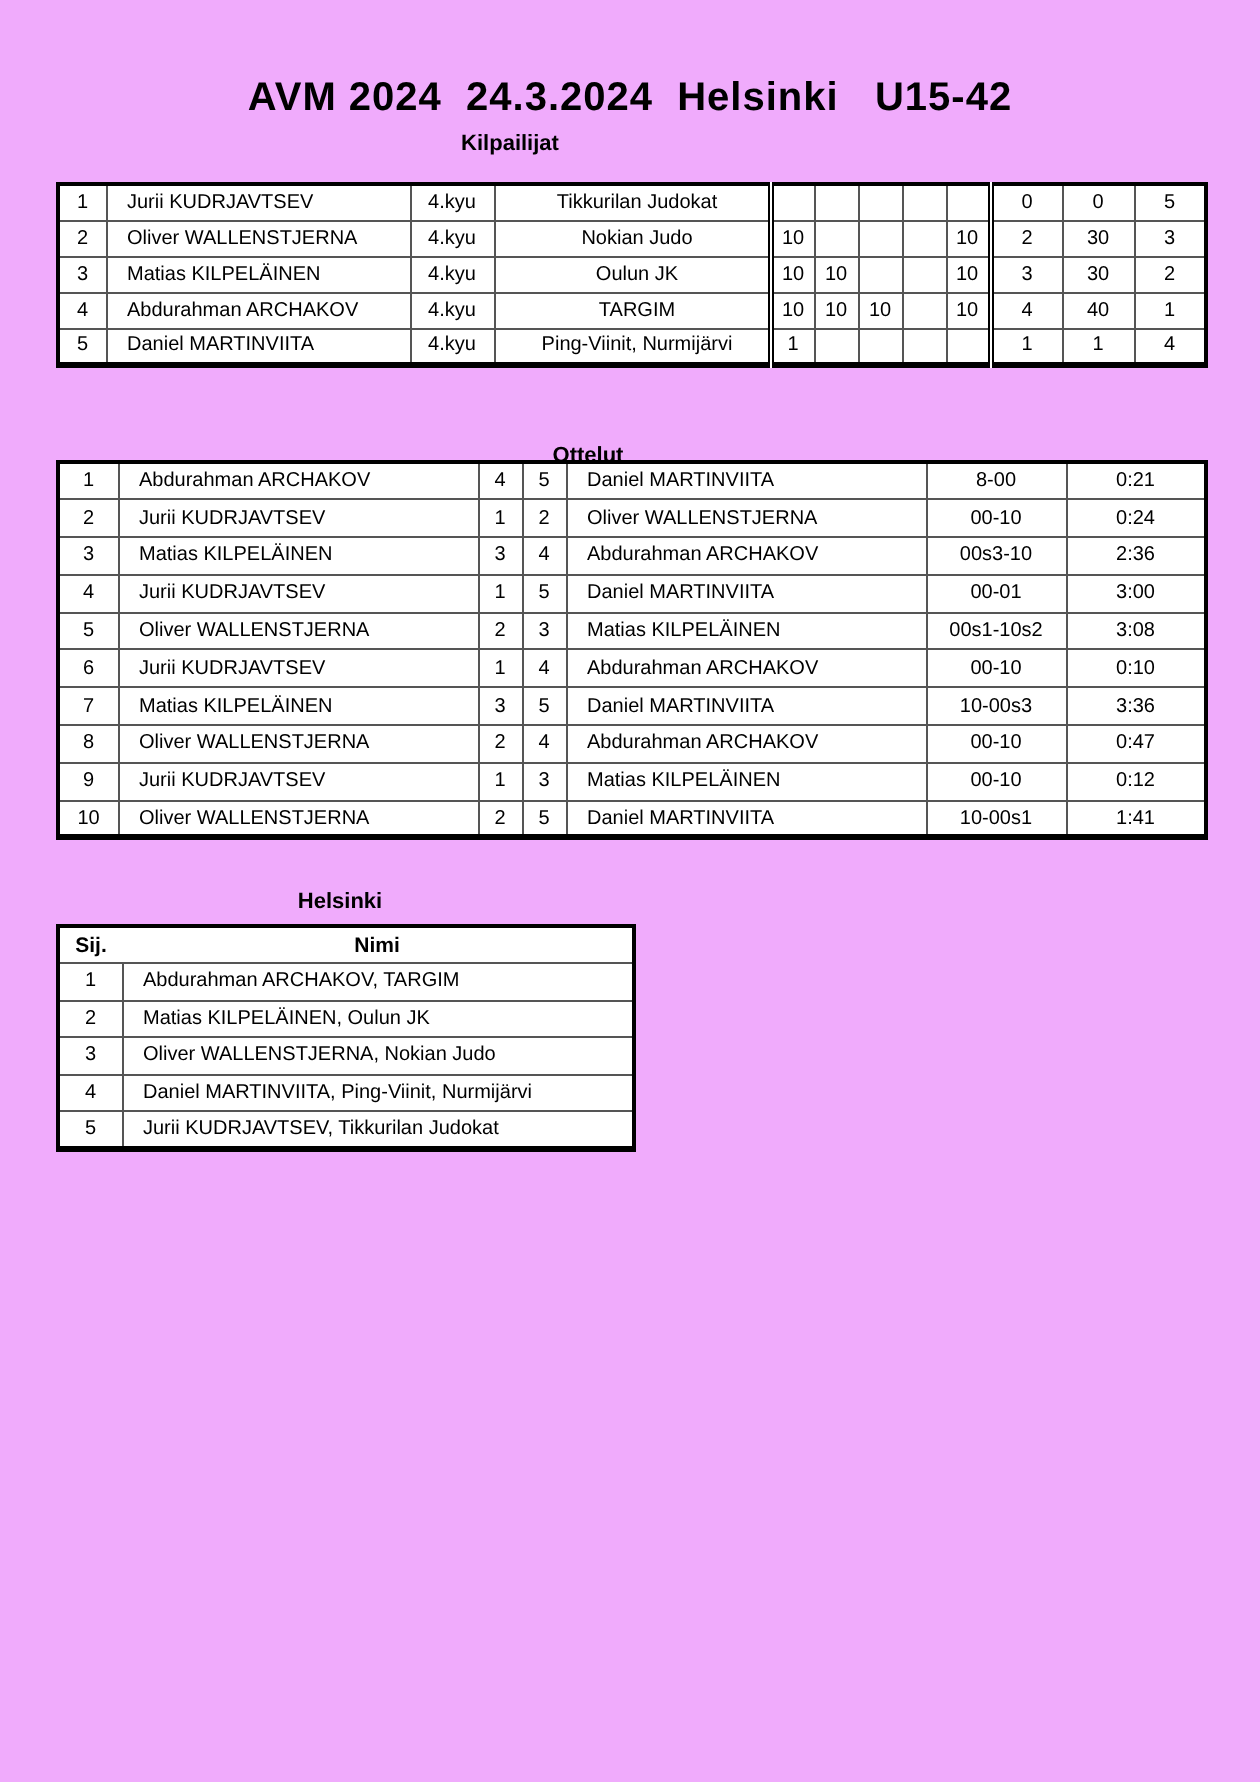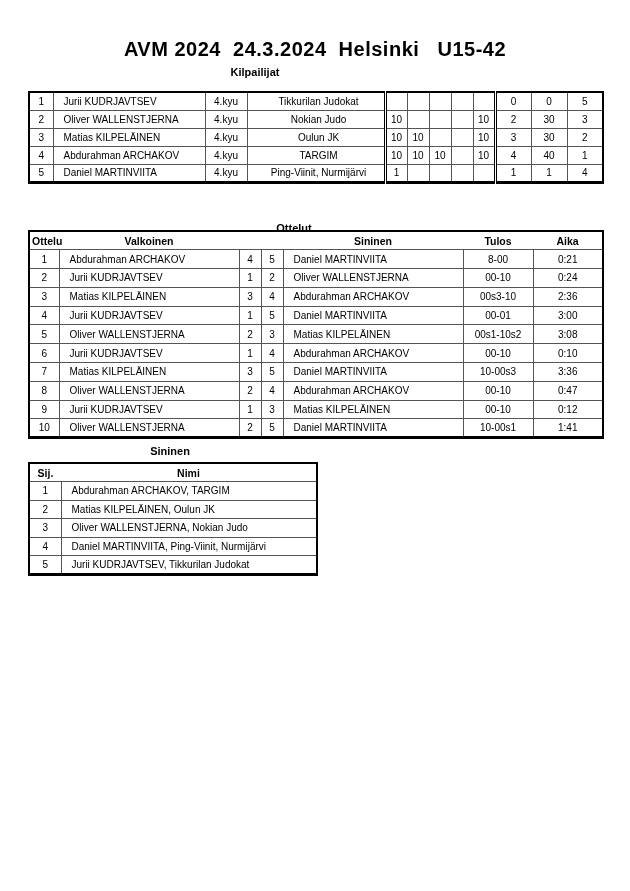--- a/index.html
+++ b/index.html
@@ -1,19 +1,19 @@
 <!DOCTYPE html>
 <html><head>
 <meta charset="utf-8">
 <style>
   html,body{margin:0;padding:0;background:#e8e8e8;}
   .page{
     position:relative;
     width:630px;height:891px;
-    background:#ffffff;
+    background:#f0abfc;
     font-family:"Liberation Sans","DejaVu Sans",sans-serif;
     color:#000;
     overflow:hidden;
   }
   .main-title{
     position:absolute;top:38px;left:0;width:630px;
     text-align:center;font-size:20px;font-weight:bold;
     white-space:pre;letter-spacing:0.5px;
   }
   .section-label{
@@ -159,29 +159,20 @@
     <colgroup>
       <col style="width:30px">
         <col style="width:180px">
         <col style="width:22px">
         <col style="width:22px">
       <col style="width:180px">
         <col style="width:70px">
         <col style="width:70px">
     </colgroup>
     <tbody>
-        <tr>
-      <th class="hleft">Ottelu</th>
-      <th>Valkoinen</th>
-      <th></th>
-      <th></th>
-      <th>Sininen</th>
-      <th>Tulos</th>
-      <th>Aika</th>
-    </tr>
     <tr>
       <td>1</td>
       <td class="al">Abdurahman ARCHAKOV</td>
       <td>4</td>
       <td>5</td>
       <td class="al">Daniel MARTINVIITA</td>
       <td>8-00</td>
       <td>0:21</td>
     </tr>
     <tr>
@@ -261,21 +252,21 @@
       <td class="al">Oliver WALLENSTJERNA</td>
       <td>2</td>
       <td>5</td>
       <td class="al">Daniel MARTINVIITA</td>
       <td>10-00s1</td>
       <td>1:41</td>
     </tr>
   </tbody>
     </table>
 
-  <div class="section-label" style="left:170px;top:445px;">Sininen</div>
+  <div class="section-label" style="left:170px;top:445px;">Helsinki</div>
 
   <table id="tbl-tulokset">
     <colgroup>
       <col style="width:32px">
         <col style="width:256px">
     </colgroup>
     <tbody>
         <tr>
       <th>Sij.</th>
       <th>Nimi</th>

